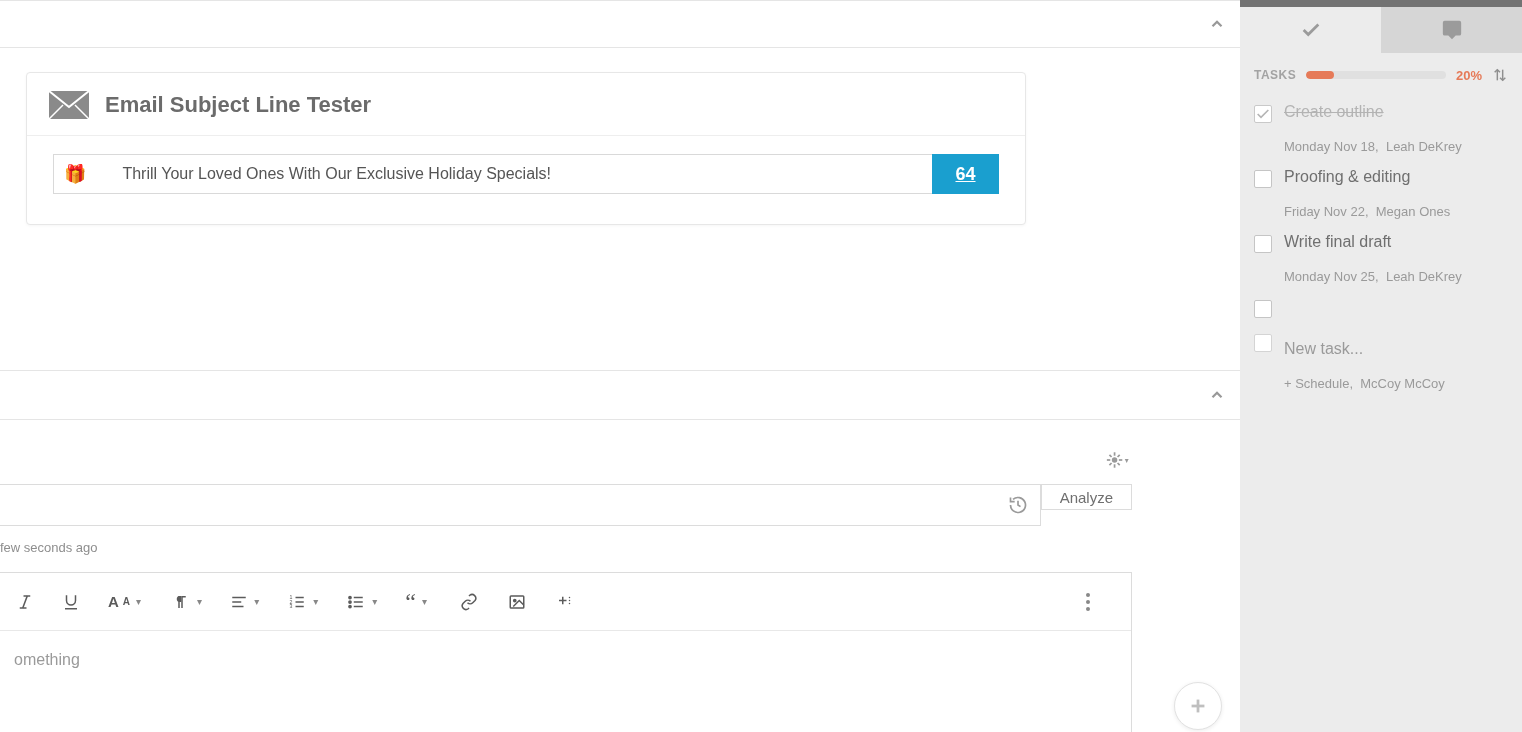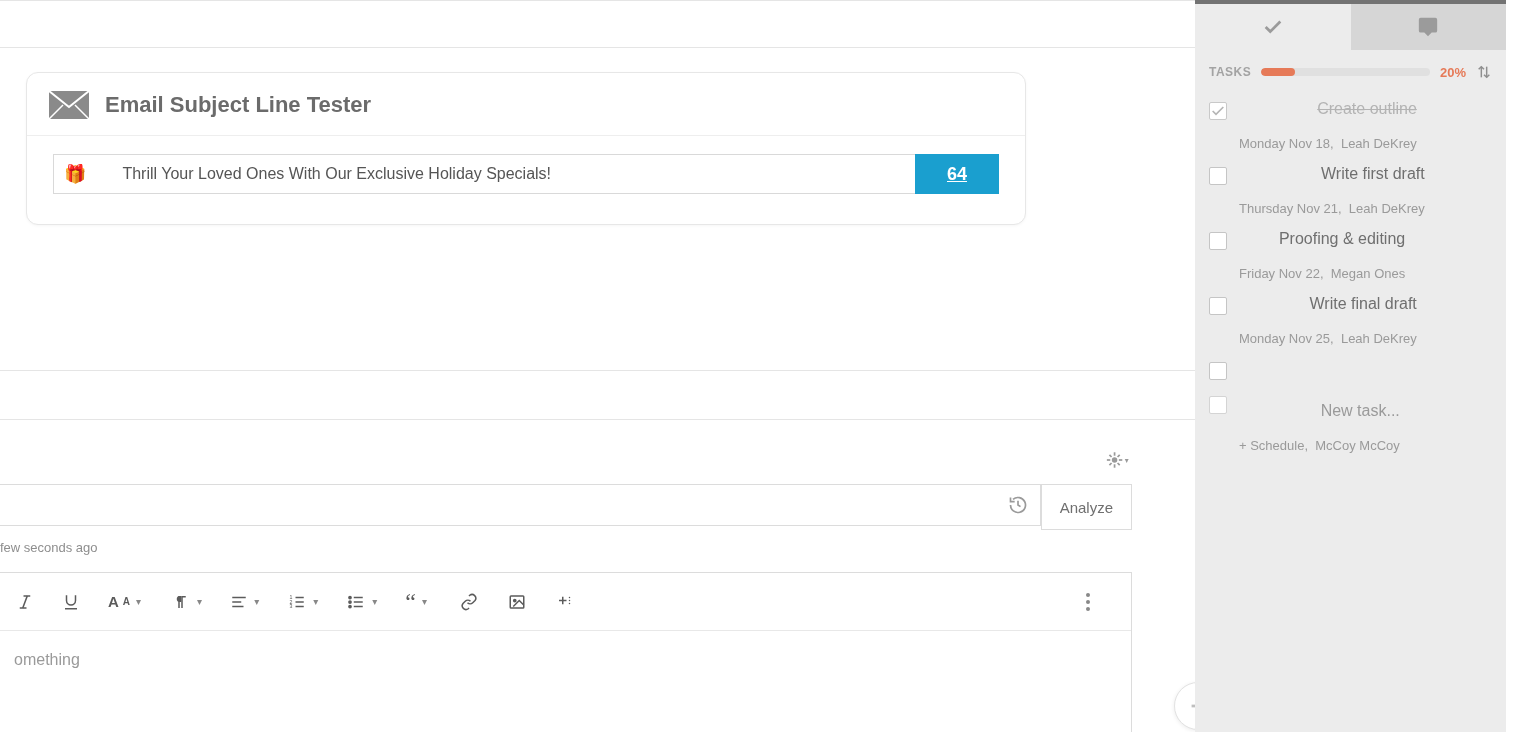--- a/index.html
+++ b/index.html
@@ -7,73 +7,73 @@
   body { position: relative; }
 
   
   .main { position: absolute; left: 0; top: 0; right: 282px; bottom: 0; }
 
   
   .topbar { position: absolute; left: 0; right: 0; top: 0; height: 48px; border-top: 1px solid #e5e5e5; border-bottom: 1px solid #e5e5e5; background: #fff; }
   .topbar .collapse-top { position: absolute; right: 14px; top: 50%; transform: translateY(-50%); color: #999; cursor: pointer; }
 
   
-  .card { position: absolute; left: 26px; top: 72px; width: 1000px; background: #fff; border: 1px solid #e7e7e7; border-radius: 12px; box-shadow: 0 1px 3px rgba(0,0,0,0.04); }
+  .card { position: absolute; left: 26px; top: 72px; width: 1000px; background: #fff; border: 1px solid #e7e7e7; border-radius: 4px; box-shadow: 0 1px 3px rgba(0,0,0,0.04); }
   .card-header { display: flex; align-items: center; gap: 16px; padding: 18px 22px 16px 22px; border-bottom: 1px solid #eee; }
   .card-header .env-icon { color: #8a8a8a; }
   .card-header h2 { font-size: 22px; font-weight: 600; color: #6b6b6b; }
   .card-body { padding: 18px 26px 30px 26px; }
   .field-label-row { display: flex; align-items: center; justify-content: space-between; margin-bottom: 10px; }
   .field-label-left { display: flex; align-items: center; gap: 10px; }
   .field-label-row .small-icon { width: 16px; height: 16px; display: inline-block; }
   .field-label { font-size: 13px; letter-spacing: 0.5px; font-weight: 600; color: #b9b9b9; }
   .help-icon { width: 18px; height: 18px; border-radius: 50%; background: #c9c9c9; color: #fff; font-size: 12px; display: inline-flex; align-items: center; justify-content: center; cursor: pointer; }
   .subject-row { display: flex; align-items: stretch; height: 40px; }
   .subject-input { flex: 1; border: 1px solid #d9d9d9; border-right: none; padding: 0 10px; display: flex; align-items: center; gap: 8px; font-size: 16px; color: #555; background: #fff; }
   .subject-input .emoji { font-size: 18px; }
   .subject-text { flex: 1; color: #555; margin-left: 28px; }
-  .score-box { width: 84px; background: #1a9fcf; color: #fff; font-weight: 700; font-size: 18px; display: flex; align-items: center; justify-content: center; border: 1px solid #1a9fcf; text-decoration: underline; }
+  .score-box { width: 67px; background: #1a9fcf; color: #fff; font-weight: 700; font-size: 18px; display: flex; align-items: center; justify-content: center; border: 1px solid #1a9fcf; text-decoration: underline; }
 
   
   .section-divider { position: absolute; left: 0; right: 0; top: 370px; height: 50px; border-top: 1px solid #e5e5e5; border-bottom: 1px solid #e5e5e5; background: #fff; }
   .section-divider .collapse-mid { position: absolute; right: 14px; top: 50%; transform: translateY(-50%); color: #999; cursor: pointer; }
 
   
   .editor-area { position: absolute; left: 0; right: 0; top: 420px; bottom: 0; }
   .gear-row { position: absolute; right: 110px; top: 30px; color: #999; cursor: pointer; }
-  .analyze-btn { height: 46px; border: 1px solid #dcdcdc; border-left: 1px solid #dcdcdc; background: #fff; padding: 12px 18px; color: #6f6f6f; font-size: 15px; display: flex; align-items: center; cursor: pointer; }
+  .analyze-btn { height: 26px; border: 1px solid #dcdcdc; border-left: 1px solid #dcdcdc; background: #fff; padding: 12px 18px; color: #6f6f6f; font-size: 15px; display: flex; align-items: center; cursor: pointer; }
   .analyze-wrap { position: absolute; left: 0; top: 64px; right: 108px; height: 42px; display: flex; }
   .analyze-input-area { flex: 1; border: 1px solid #dcdcdc; border-left: none; display: flex; align-items: center; }
   .analyze-input-area .history-icon { margin-left: auto; margin-right: 12px; color: #9a9a9a; cursor: pointer; }
 
   .saved-label { position: absolute; left: 0; top: 120px; font-size: 13px; color: #8e8e8e; }
   .editor-box { position: absolute; left: 0; top: 152px; right: 108px; bottom: 0; border: 1px solid #dcdcdc; border-left: none; border-bottom: none; background: #fff; }
   .toolbar { height: 58px; border-bottom: 1px solid #e8e8e8; display: flex; align-items: center; gap: 24px; padding: 0 12px; color: #5b5b5b; }
   .toolbar .tb-group { display: flex; align-items: center; gap: 20px; }
   .toolbar .tb-btn { display: inline-flex; align-items: center; gap: 4px; cursor: pointer; color: #5b5b5b; padding: 4px; }
   .toolbar .tb-btn.dd::after { content: "▾"; font-size: 10px; color: #888; margin-left: 2px; }
   .toolbar .tb-more { margin-left: auto; margin-right: 28px; cursor: pointer; color: #888; }
   .editor-content { padding: 20px 14px; color: #9a9a9a; font-size: 16px; }
 
   
   .fab { position: absolute; right: 300px; bottom: 2px; width: 48px; height: 48px; border-radius: 50%; background: #fff; border: 1px solid #e2e2e2; box-shadow: 0 1px 4px rgba(0,0,0,0.08); display: flex; align-items: center; justify-content: center; color: #bfbfbf; font-size: 26px; cursor: pointer; }
 
   
-  .sidebar { position: absolute; right: 16px; top: 0; width: 311px; bottom: 0; background: #ececec; border-top: 4px solid #737373; }
+  .sidebar { position: absolute; right: 0; top: 0; width: 282px; bottom: 0; background: #ececec; border-top: 7px solid #737373; }
   .side-tabs { display: flex; height: 46px; }
   .side-tab { flex: 1; display: flex; align-items: center; justify-content: center; color: #9b9b9b; cursor: pointer; }
   .side-tab.active { background: #d6d6d6; }
   .tasks-header { display: flex; align-items: center; gap: 10px; padding: 14px 14px 6px 14px; }
   .tasks-header .label { font-size: 12px; font-weight: 700; letter-spacing: 0.5px; color: #a3a3a3; }
   .progress { flex: 1; height: 8px; background: #e0e0e0; border-radius: 4px; position: relative; overflow: hidden; }
   .progress .fill { position: absolute; left: 0; top: 0; bottom: 0; width: 20%; background: #e67a58; border-radius: 4px; }
   .tasks-header .pct { font-size: 13px; color: #e67a58; font-weight: 600; }
   .tasks-header .sort-icon { color: #8f8f8f; cursor: pointer; }
   .task-list { padding: 6px 14px 0 14px; }
-  .task-item { display: flex; gap: 12px; padding: 8px 0 6px 0; position: relative; text-align: right; }
+  .task-item { display: flex; gap: 12px; padding: 8px 0 6px 0; position: relative; }
   .task-check { width: 18px; height: 18px; border: 1.5px solid #c5c5c5; background: #fff; margin-top: 2px; flex-shrink: 0; border-radius: 2px; cursor: pointer; display: inline-flex; align-items: center; justify-content: center; }
   .task-check.done { border-color: #c9c9c9; }
   .task-check.done svg { stroke: #b5b5b5; }
   .task-title { font-size: 16px; color: #6f6f6f; }
   .task-item.done .task-title { text-decoration: line-through; color: #b3b3b3; }
   .task-meta { font-size: 13px; color: #9a9a9a; margin-top: 18px; }
   .task-item.new .task-title { color: #9a9a9a; margin-top: 8px; }
   .task-item.new .task-check { border-color: #d4d4d4; }
 
   svg { display: block; }
@@ -298,27 +298,20 @@
         <svg width="16" height="16" viewBox="0 0 24 24" fill="none" stroke="#b5b5b5" stroke-width="2.5">
             <polyline points="4 12 9 17 20 6"></polyline>
           </svg>
       </span>
       <div>
         <div class="task-title">Create outline</div>
         <div class="task-meta"><span>Monday Nov 18,</span>&nbsp;&nbsp;<span>Leah DeKrey</span></div>
       </div>
     </div>
 
-    <div class="task-item">
-      <span class="task-check"></span>
-      <div>
-        <div class="task-title">Write first draft</div>
-        <div class="task-meta"><span>Thursday Nov 21,</span>&nbsp;&nbsp;<span>Leah DeKrey</span></div>
-      </div>
-    </div>
 
     <div class="task-item">
       <span class="task-check"></span>
       <div>
         <div class="task-title">Proofing &amp; editing</div>
         <div class="task-meta"><span>Friday Nov 22,</span>&nbsp;&nbsp;<span>Megan Ones</span></div>
       </div>
     </div>
 
     <div class="task-item">

